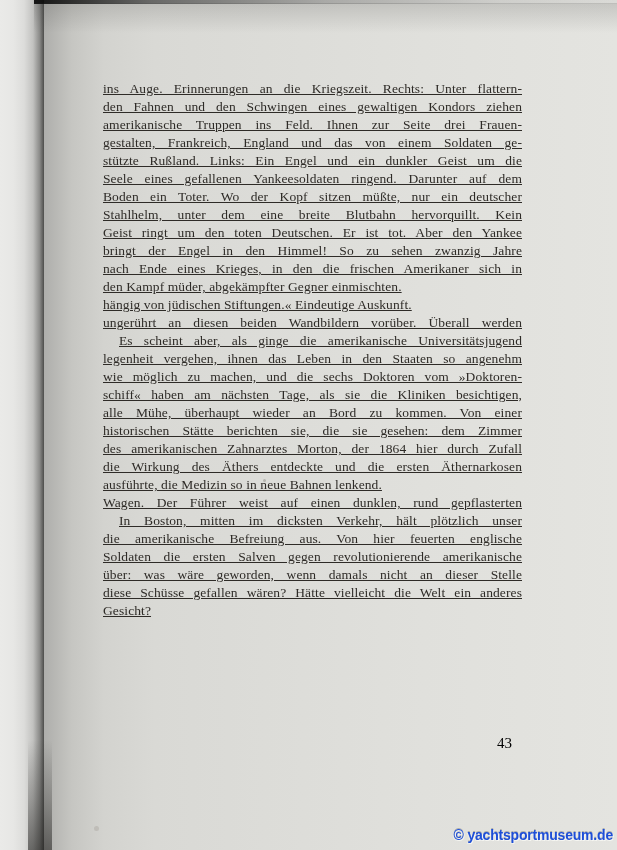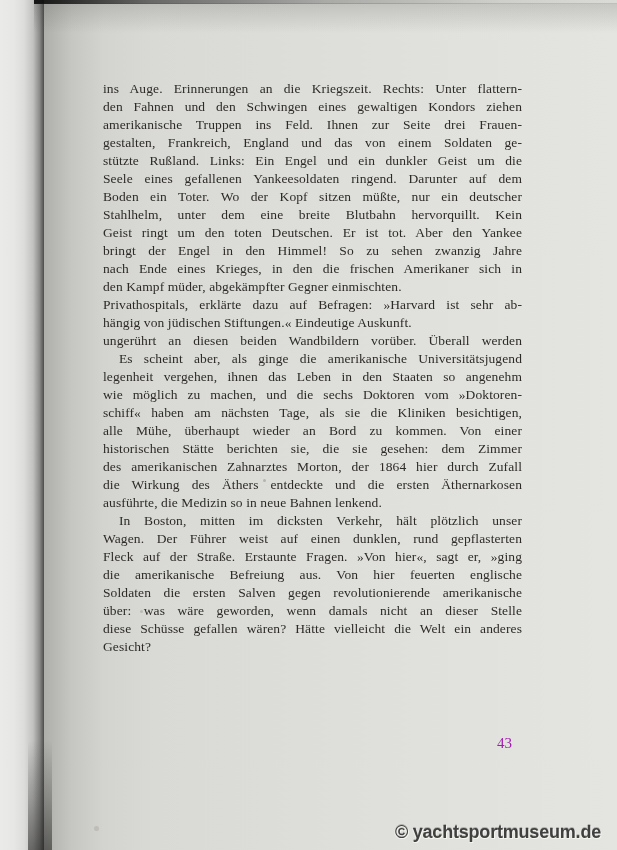--- a/index.html
+++ b/index.html
@@ -82,40 +82,41 @@
     left: 103px; top: 80px; width: 419px;
     font-size: 13.5px;
     line-height: 18px;
     color: #2e2b27;
     letter-spacing: 0.1px;
   }
   .line {
     height: 18px;
     text-align: justify;
     text-align-last: justify;
+    text-decoration: underline;
   }
   .line.last { text-align-last: left; }
   .line.indent { text-indent: 16px; }
   .page-number {
     position: absolute;
     left: 103px; top: 735px; width: 419px;
     text-align: right;
     padding-right: 10px;
     box-sizing: border-box;
     font-size: 15px;
-    color: #a21caf;
+    color: #000000;
   }
   .watermark {
     position: absolute;
-    right: 16px; bottom: 7px;
+    right: 4px; bottom: 7px;
     font-family: "Liberation Sans", sans-serif;
     font-weight: bold;
-    font-size: 18px;
+    font-size: 14px;
     letter-spacing: -0.2px;
-    color: #404040;
+    color: #1d4ed8;
     text-shadow:
       1px 1px 0 rgba(248,248,243,0.85),
       -1px 1px 0 rgba(248,248,243,0.45),
       0 -1px 0 rgba(20,20,18,0.25);
   }
 </style>
 </head>
 <body>
 
 <div class="scan">
@@ -132,35 +133,33 @@
       <div class="line">amerikanische Truppen ins Feld. Ihnen zur Seite drei Frauen-</div>
       <div class="line">gestalten, Frankreich, England und das von einem Soldaten ge-</div>
       <div class="line">stützte Rußland. Links: Ein Engel und ein dunkler Geist um die</div>
       <div class="line">Seele eines gefallenen Yankeesoldaten ringend. Darunter auf dem</div>
       <div class="line">Boden ein Toter. Wo der Kopf sitzen müßte, nur ein deutscher</div>
       <div class="line">Stahlhelm, unter dem eine breite Blutbahn hervorquillt. Kein</div>
       <div class="line">Geist ringt um den toten Deutschen. Er ist tot. Aber den Yankee</div>
       <div class="line">bringt der Engel in den Himmel! So zu sehen zwanzig Jahre</div>
       <div class="line">nach Ende eines Krieges, in den die frischen Amerikaner sich in</div>
       <div class="line last">den Kampf müder, abgekämpfter Gegner einmischten.</div>
-      <div class="line">Privathospitals, erklärte dazu auf Befragen: »Harvard ist sehr ab-</div>
       <div class="line last">hängig von jüdischen Stiftungen.« Eindeutige Auskunft.</div>
       <div class="line">ungerührt an diesen beiden Wandbildern vorüber. Überall werden</div>
       <div class="line indent">Es scheint aber, als ginge die amerikanische Universitätsjugend</div>
       <div class="line">legenheit vergehen, ihnen das Leben in den Staaten so angenehm</div>
       <div class="line">wie möglich zu machen, und die sechs Doktoren vom »Doktoren-</div>
       <div class="line">schiff« haben am nächsten Tage, als sie die Kliniken besichtigen,</div>
       <div class="line">alle Mühe, überhaupt wieder an Bord zu kommen. Von einer</div>
       <div class="line">historischen Stätte berichten sie, die sie gesehen: dem Zimmer</div>
       <div class="line">des amerikanischen Zahnarztes Morton, der 1864 hier durch Zufall</div>
       <div class="line">die Wirkung des Äthers entdeckte und die ersten Äthernarkosen</div>
       <div class="line last">ausführte, die Medizin so in neue Bahnen lenkend.</div>
+      <div class="line">Wagen. Der Führer weist auf einen dunklen, rund gepflasterten</div>
       <div class="line indent">In Boston, mitten im dicksten Verkehr, hält plötzlich unser</div>
-      <div class="line">Wagen. Der Führer weist auf einen dunklen, rund gepflasterten</div>
-      <div class="line">Fleck auf der Straße. Erstaunte Fragen. »Von hier«, sagt er, »ging</div>
       <div class="line">die amerikanische Befreiung aus. Von hier feuerten englische</div>
       <div class="line">Soldaten die ersten Salven gegen revolutionierende amerikanische</div>
       <div class="line">über: was wäre geworden, wenn damals nicht an dieser Stelle</div>
       <div class="line">diese Schüsse gefallen wären? Hätte vielleicht die Welt ein anderes</div>
       <div class="line last">Gesicht?</div>
     </div>
 
   <div class="page-number">43</div>
   <div class="watermark">© yachtsportmuseum.de</div>
 </div>

